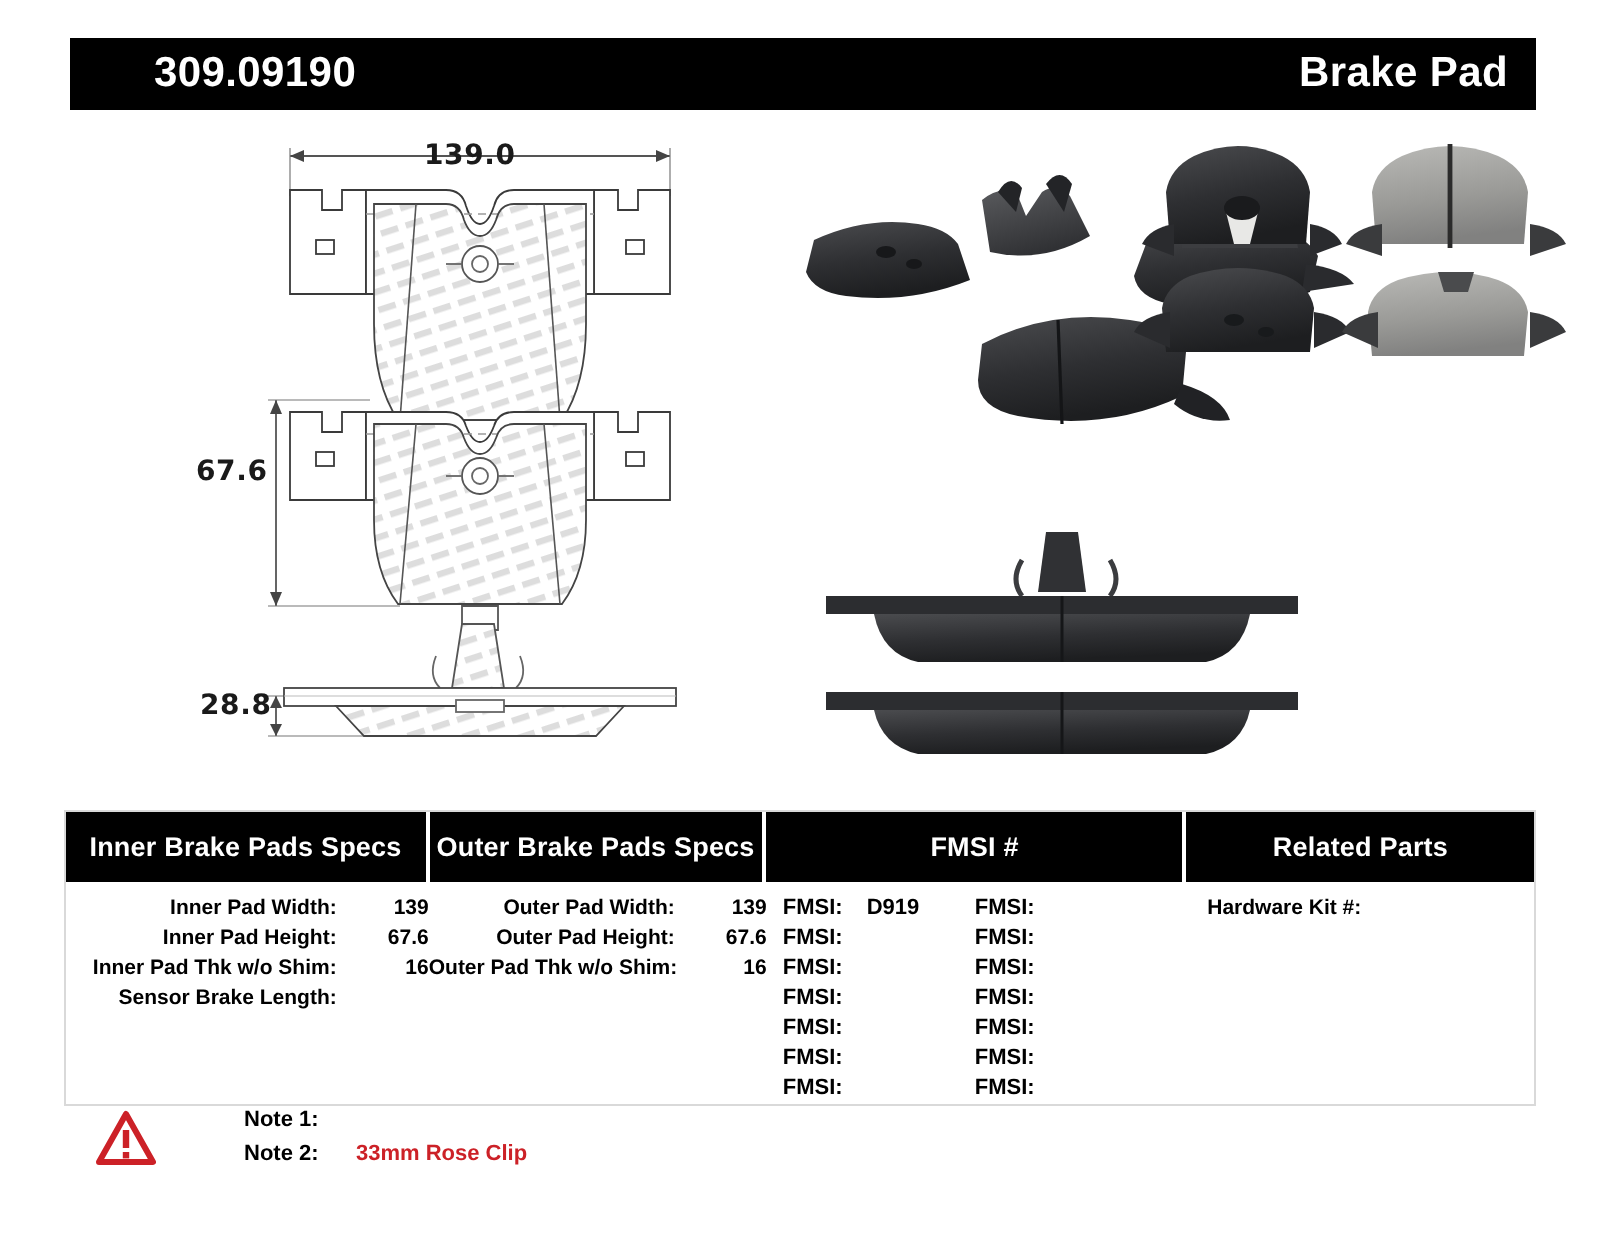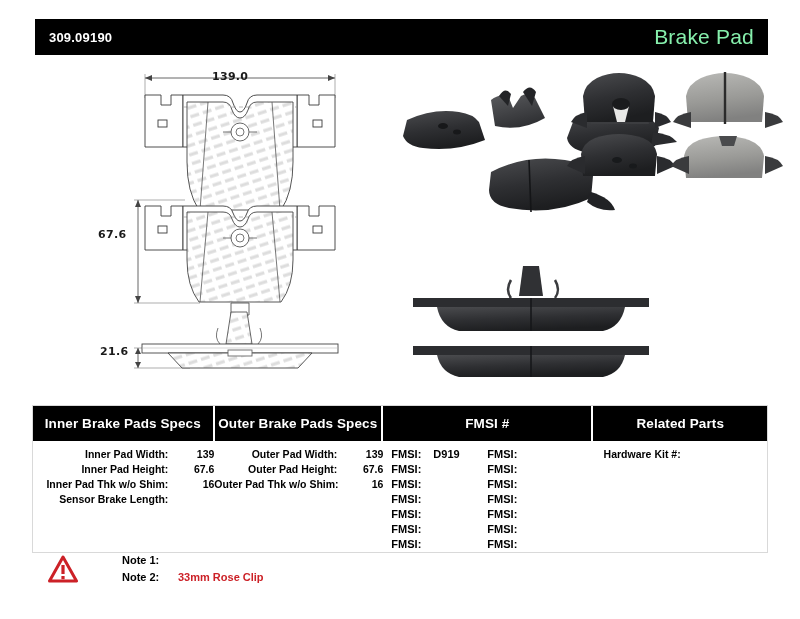--- a/index.html
+++ b/index.html
@@ -25,28 +25,29 @@
     height: 36px;
     background: #000000;
     display: flex;
     align-items: center;
     justify-content: space-between;
     padding: 0 14px;
     box-sizing: border-box;
   }
   .header-bar .part-number {
     color: #ffffff;
-    font-size: 13px;
+    font-size: 21px;
     font-weight: bold;
     letter-spacing: 0.2px;
+    margin-left: 28px;
   }
   .header-bar .product-type {
-    color: #86efac;
+    color: #ffffff;
     font-size: 21px;
-    font-weight: normal;
+    font-weight: bold;
     letter-spacing: 0.2px;
   }
 
   
   .media-region {
     position: absolute;
     left: 0;
     top: 60px;
     width: 800px;
     height: 330px;
@@ -63,21 +64,21 @@
     position: absolute;
     left: 395px;
     top: 0;
     width: 400px;
     height: 330px;
   }
 
   .dim-label {
     position: absolute;
     font-family: "DejaVu Sans", sans-serif;
-    font-size: 11px;
+    font-size: 14px;
     font-weight: bold;
     color: #1a1a1a;
     letter-spacing: 0.3px;
   }
 
   svg { display: block; }
 
   
   .spec-table {
     position: absolute;
@@ -196,21 +197,21 @@
   <span class="part-number">309.09190</span>
   <span class="product-type">Brake Pad</span>
 </div>
 
 <div class="media-region">
 
   <div class="drawing-pane">
 
     <span class="dim-label" style="left:122px; top:10px;">139.0</span>
     <span class="dim-label" style="left:8px; top:168px;">67.6</span>
-    <span class="dim-label" style="left:10px; top:285px;">21.6</span>
+    <span class="dim-label" style="left:10px; top:285px;">28.8</span>
 
     <svg width="300" height="330" viewBox="0 0 300 330">
       <defs>
         <pattern id="hatch" width="13" height="9" patternUnits="userSpaceOnUse" patternTransform="rotate(-18)">
           <rect width="13" height="9" fill="#ffffff"></rect>
           <rect x="0" y="2.5" width="9" height="3.2" fill="#dddddd"></rect>
         </pattern>
       </defs>
 
       <g stroke="#3a3a3a" fill="none" stroke-width="0.9">

